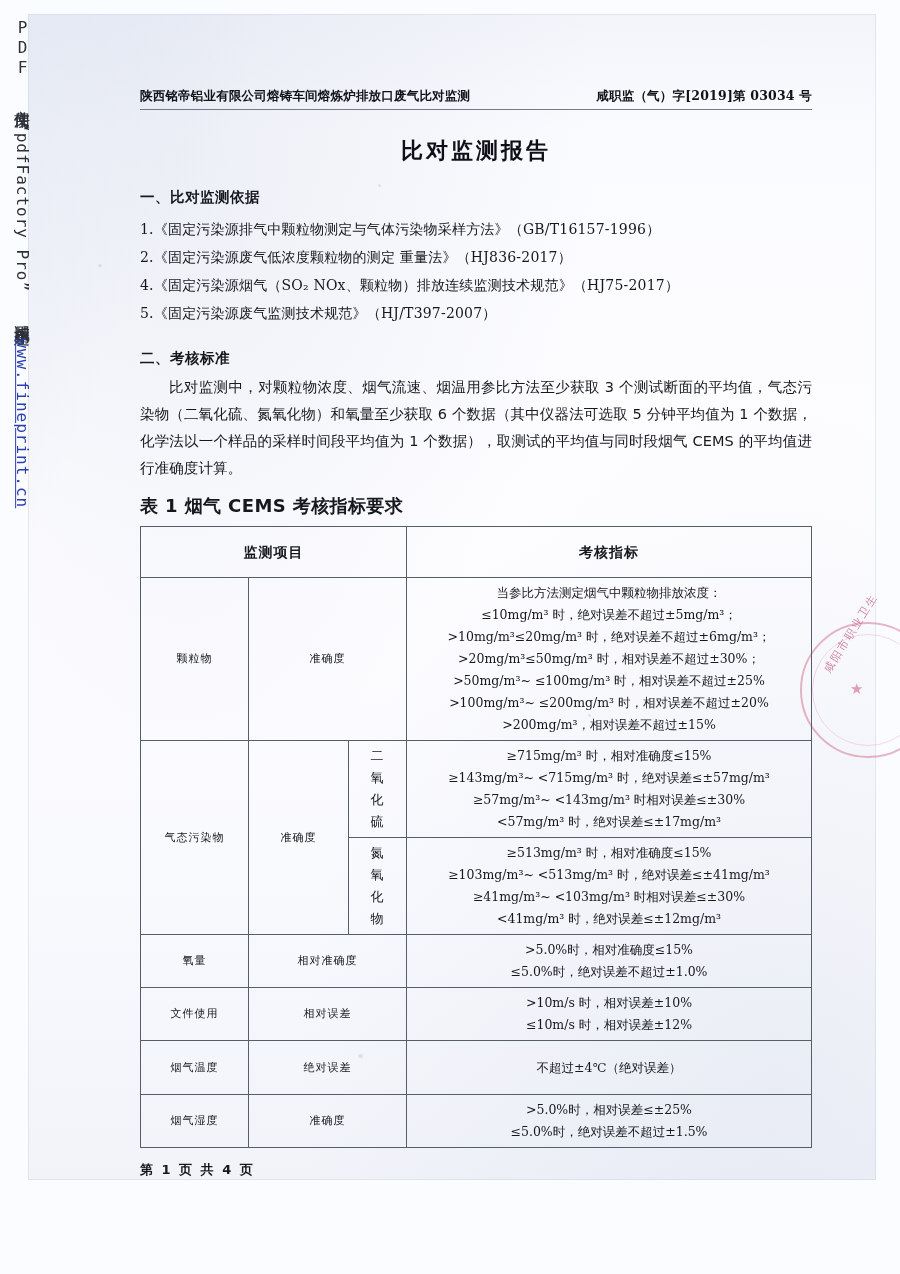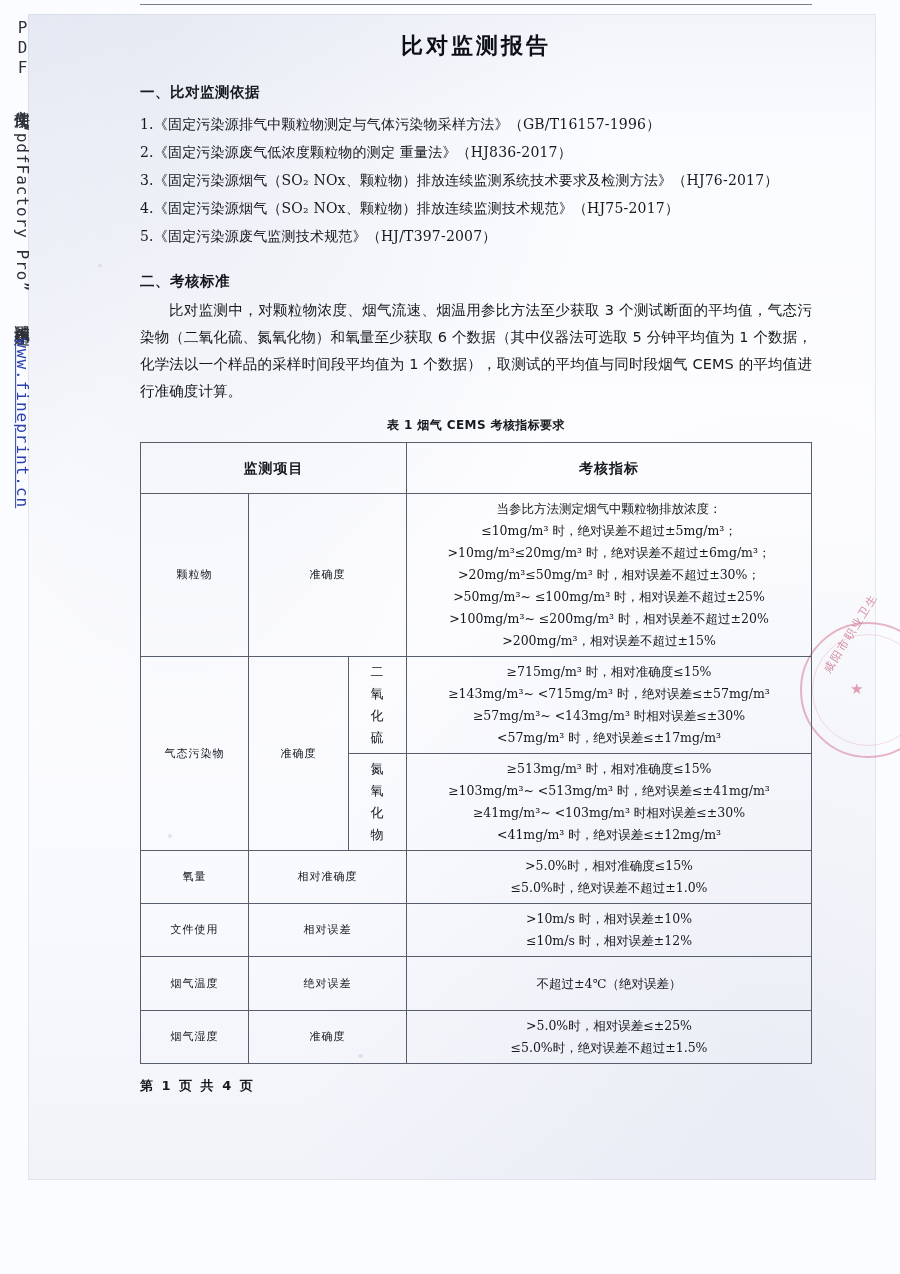--- a/index.html
+++ b/index.html
@@ -117,22 +117,21 @@
   .para {
     font-size: 14.5px;
     line-height: 27px;
     text-align: justify;
     margin-top: 6px;
     text-indent: 2em;
     letter-spacing: .1px;
   }
 
   .table-caption {
-    text-align: center;
-    font-size: 12px;
+    font-size: 18px;
     font-weight: bold;
     margin-top: 12px;
     margin-bottom: 8px;
     letter-spacing: .4px;
   }
 
   
   table.cems {
     border-collapse: collapse;
     width: 672px;
@@ -240,30 +239,33 @@
   </div>
 
   <div class="seal">
     <div class="seal-inner"></div>
     <div class="seal-text">咸阳市职业卫生</div>
     <div class="seal-star">★</div>
   </div>
 
   <div class="content">
 
+    <div class="doc-header">
+      <div class="hdr-left">陕西铭帝铝业有限公司熔铸车间熔炼炉排放口废气比对监测</div>
+      <div class="hdr-right">咸职监（气）字[2019]第 03034 号</div>
+    </div>
     <div class="hdr-rule"></div>
 
     <div class="doc-title">比对监测报告</div>
 
     <div class="section-head">一、比对监测依据</div>
 
     <div class="ref-list">
       <div class="ref-item serif">1.《固定污染源排气中颗粒物测定与气体污染物采样方法》（GB/T16157-1996）</div>
       <div class="ref-item serif">2.《固定污染源废气低浓度颗粒物的测定 重量法》（HJ836-2017）</div>
-      <div class="ref-item serif">3.《固定污染源烟气（SO₂ NOx、颗粒物）排放连续监测系统技术要求及检测方法》（HJ76-2017）</div>
       <div class="ref-item serif">4.《固定污染源烟气（SO₂ NOx、颗粒物）排放连续监测技术规范》（HJ75-2017）</div>
       <div class="ref-item serif">5.《固定污染源废气监测技术规范》（HJ/T397-2007）</div>
     </div>
 
     <div class="section-head">二、考核标准</div>
     <div class="para">比对监测中，对颗粒物浓度、烟气流速、烟温用参比方法至少获取 3 个测试断面的平均值，气态污染物（二氧化硫、氮氧化物）和氧量至少获取 6 个数据（其中仪器法可选取 5 分钟平均值为 1 个数据，化学法以一个样品的采样时间段平均值为 1 个数据），取测试的平均值与同时段烟气 CEMS 的平均值进行准确度计算。</div>
 
     <div class="table-caption">表 1  烟气 CEMS 考核指标要求</div>
 
     <table class="cems">

